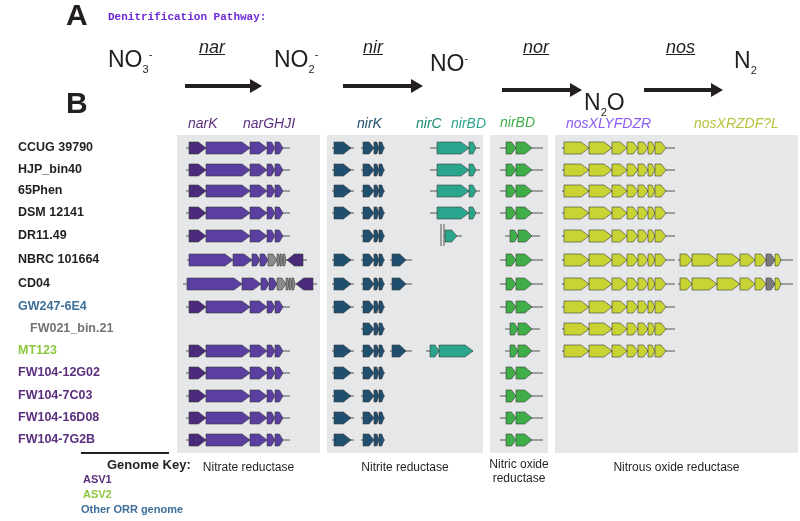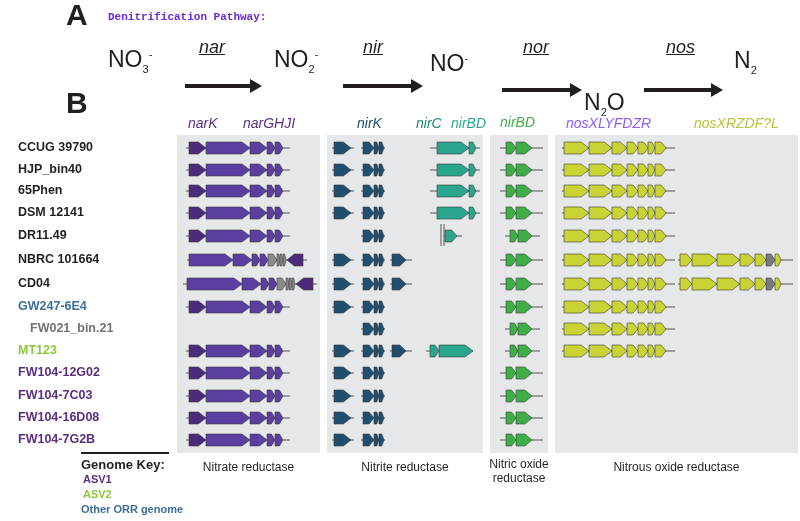--- a/index.html
+++ b/index.html
@@ -8,21 +8,21 @@
   .panel-letter{font-weight:bold;font-size:30px;color:#231f20;}
   .pathway-title{font-weight:bold;font-size:11px;color:#6d28d9;font-family:Liberation Mono, monospace;}
   .species{font-size:23px;color:#231f20;white-space:nowrap;}
   .species sub,.species sup{font-size:11px;}
   .enzyme{font-style:italic;font-size:18px;color:#231f20;text-decoration:underline;}
   .genome{font-weight:bold;font-size:12.5px;text-align:left;width:150px;white-space:nowrap;}
   .gene-label{font-style:italic;font-size:14px;white-space:nowrap;}
   .panel-bg{background:#e6e7e8;}
   .panel-caption{font-size:12px;color:#231f20;text-align:center;line-height:14px;}
   .key{font-weight:bold;font-size:11px;}
-  .key-title{font-weight:bold;font-size:13px;color:#231f20;}
+  .key-title{font-weight:bold;font-size:13px;color:#231f20;margin-left:26px;}
   svg{position:absolute;left:0;top:0;}
 </style>
 </head>
 <body>
 
 <div class="abs panel-letter" style="left:66px;top:-2px;">A</div>
 <div class="abs pathway-title" style="left:108px;top:11px;">Denitrification Pathway:</div>
 
 <div class="abs species" style="left:108px;top:46px;"><span>NO</span><sub>3</sub><sup>-</sup></div>
 <div class="abs species" style="left:274px;top:46px;"><span>NO</span><sub>2</sub><sup>-</sup></div>

